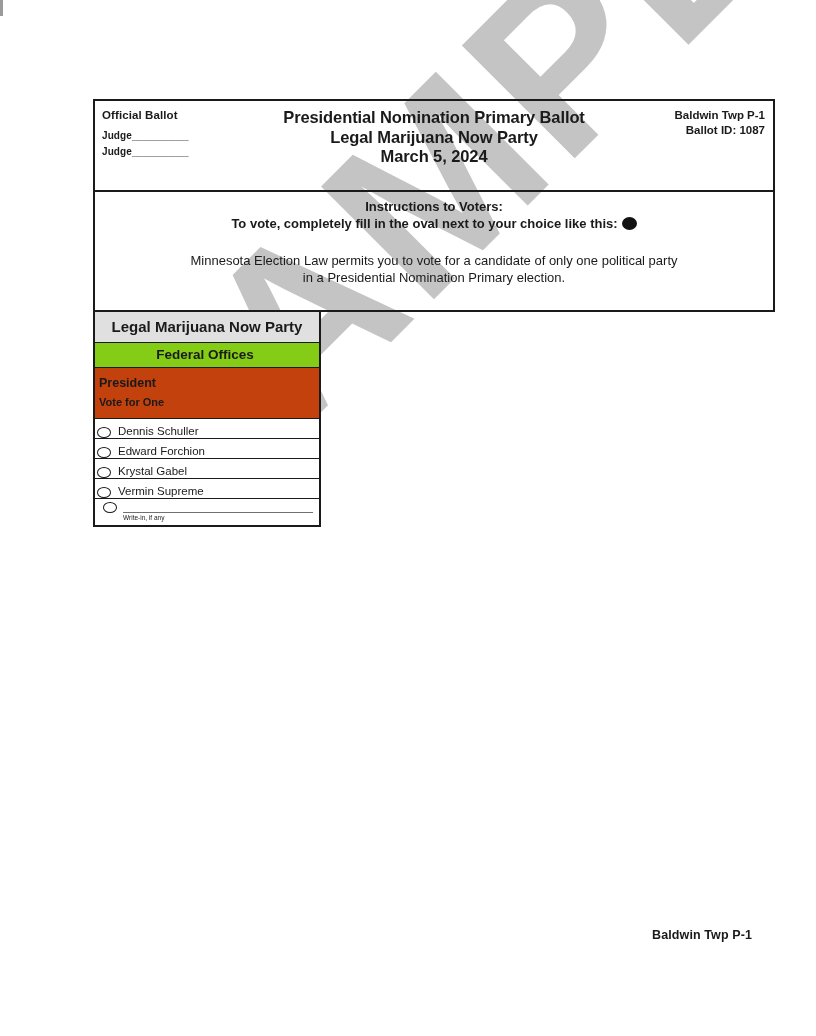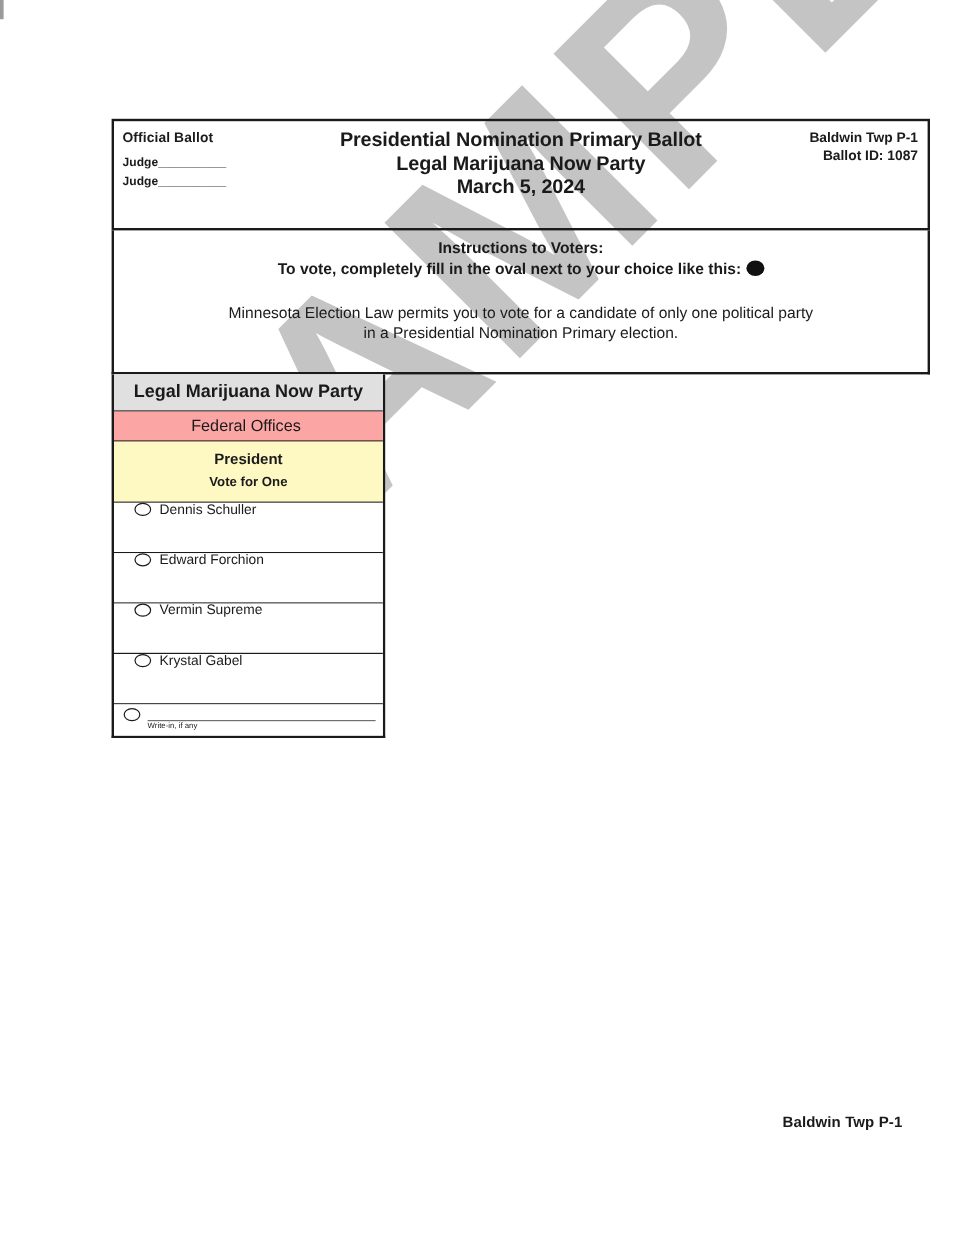--- a/index.html
+++ b/index.html
@@ -167,51 +167,51 @@
   .party-header {
     background: #e0e0e0;
     text-align: center;
     font-size: 15px;
     font-weight: bold;
     line-height: 19px;
     padding: 5px 6px 6px 6px;
     border-bottom: 1.5px solid #1a1a1a;
   }
   .offices-header {
-    background: #fca5a5;
+    background: #84cc16;
     text-align: center;
     font-size: 13.5px;
-    font-weight: normal;
+    font-weight: bold;
     padding: 4px 4px 5px 0;
     border-bottom: 1.5px solid #1a1a1a;
   }
   .contest-title {
-    background: #fef9c3;
-    text-align: center;
+    background: #c2410c;
+    text-align: left;
     padding: 7px 4px 8px 4px;
     border-bottom: 1.5px solid #1a1a1a;
   }
   .contest-title .office-name {
     font-size: 12.5px;
     font-weight: bold;
     line-height: 16px;
   }
   .contest-title .vote-for {
     font-size: 11px;
     font-weight: bold;
     line-height: 16px;
     margin-top: 3px;
   }
   .candidate-row {
     display: flex;
-    align-items: flex-start;
-    height: 42px;
+    align-items: flex-end;
+    height: 20px;
     border-bottom: 1.5px solid #1a1a1a;
     background: #ffffff;
-    padding-left: 17px;
+    padding-left: 2px;
     box-sizing: border-box;
   }
   .candidate-row:last-child {
     border-bottom: none;
   }
   .oval {
     width: 14px;
     height: 11px;
     border: 1.6px solid #1a1a1a;
     border-radius: 50%;
@@ -315,25 +315,25 @@
     <div class="candidate-row">
       <div class="oval"></div>
       <div class="candidate-name">Dennis Schuller</div>
     </div>
     <div class="candidate-row">
       <div class="oval"></div>
       <div class="candidate-name">Edward Forchion</div>
     </div>
     <div class="candidate-row">
       <div class="oval"></div>
+      <div class="candidate-name">Krystal Gabel</div>
+    </div>
+    <div class="candidate-row">
+      <div class="oval"></div>
       <div class="candidate-name">Vermin Supreme</div>
-    </div>
-    <div class="candidate-row">
-      <div class="oval"></div>
-      <div class="candidate-name">Krystal Gabel</div>
     </div>
 
     <div class="writein-row">
       <div class="oval"></div>
       <div class="writein-right">
         <div class="writein-line"></div>
         <div class="writein-label">Write-in, if any</div>
       </div>
     </div>
   </div>

